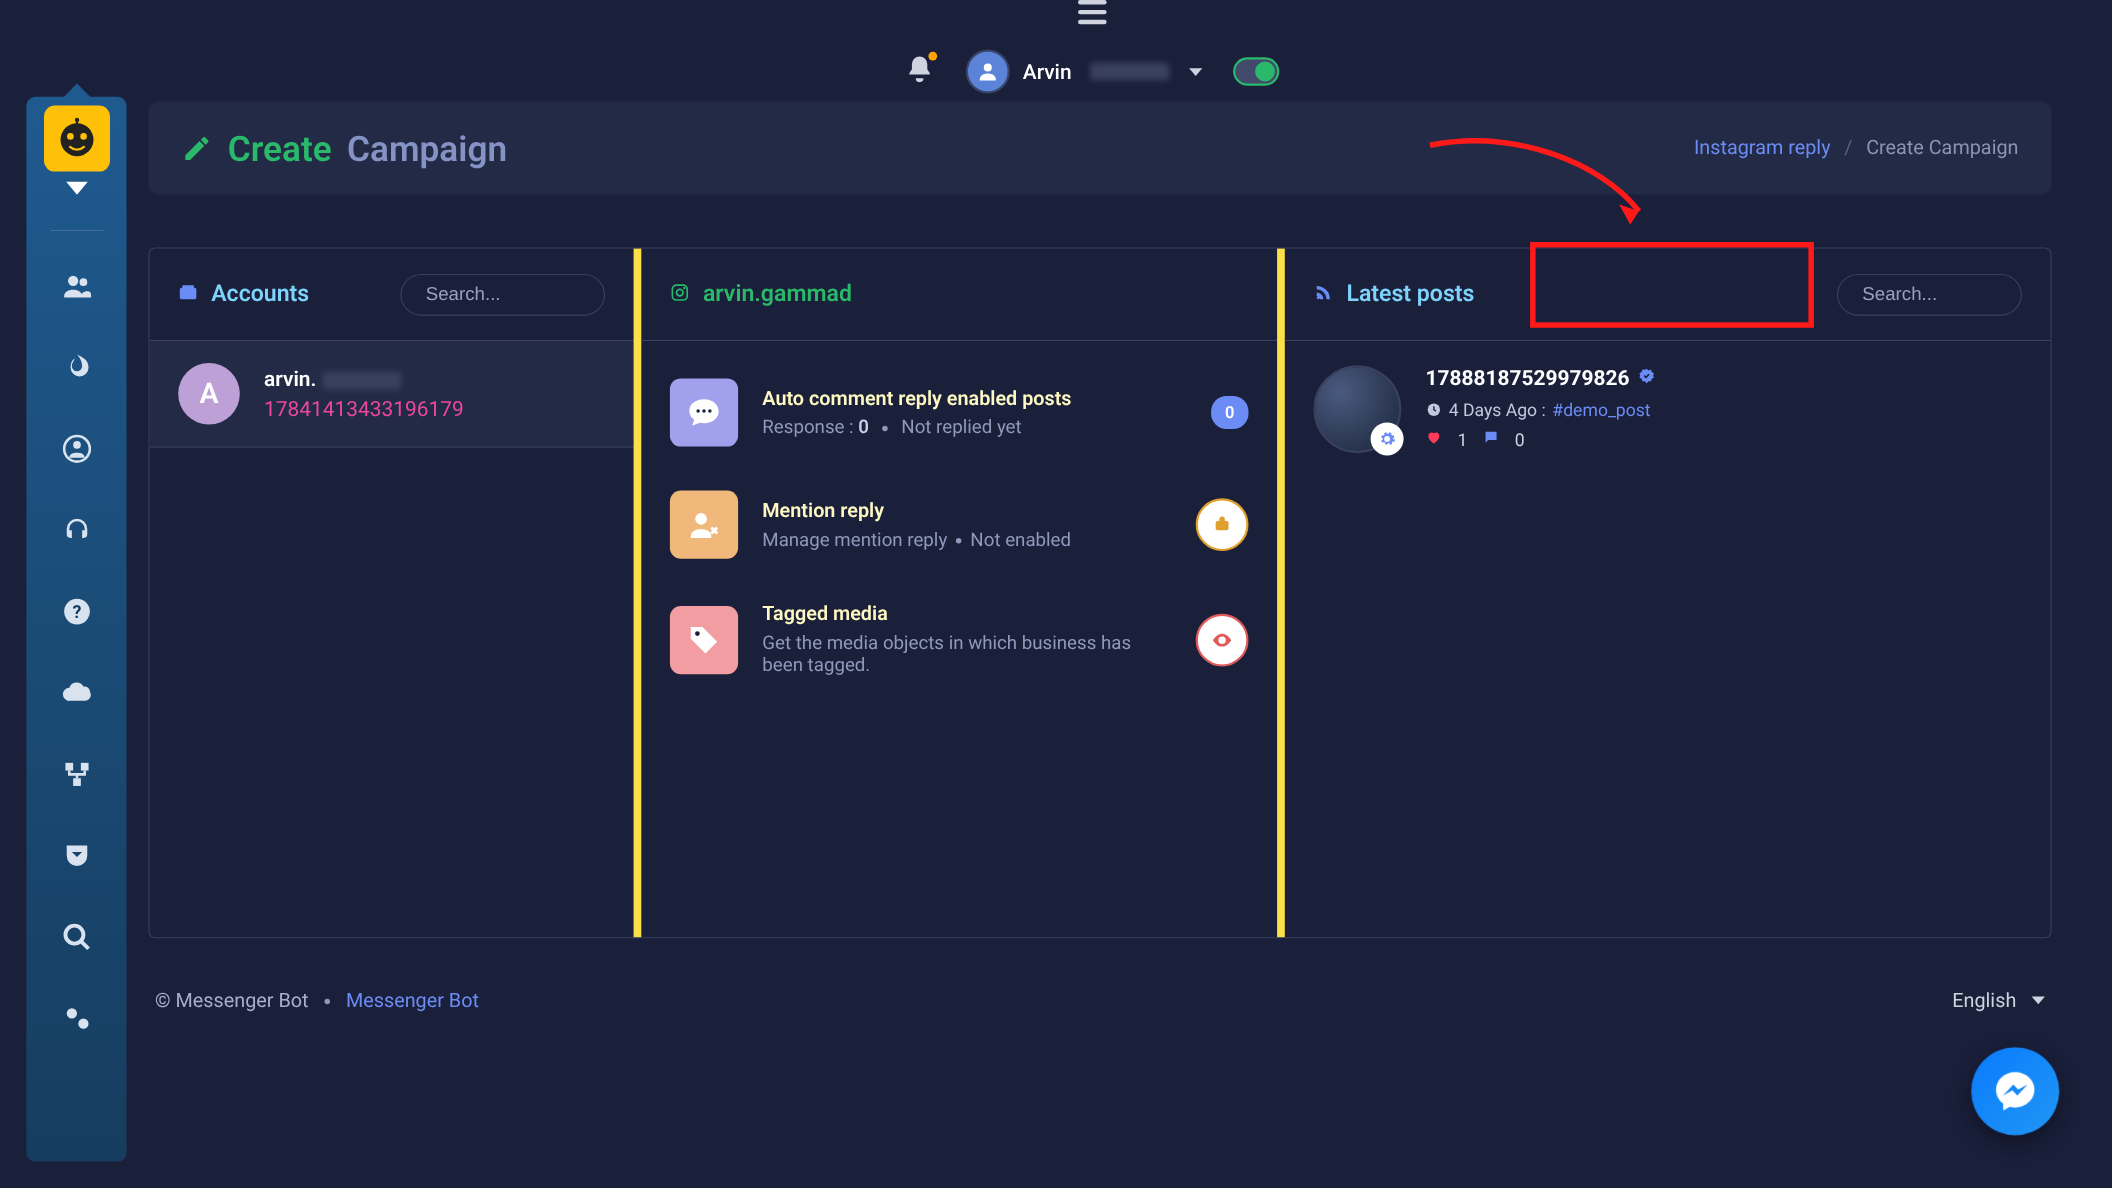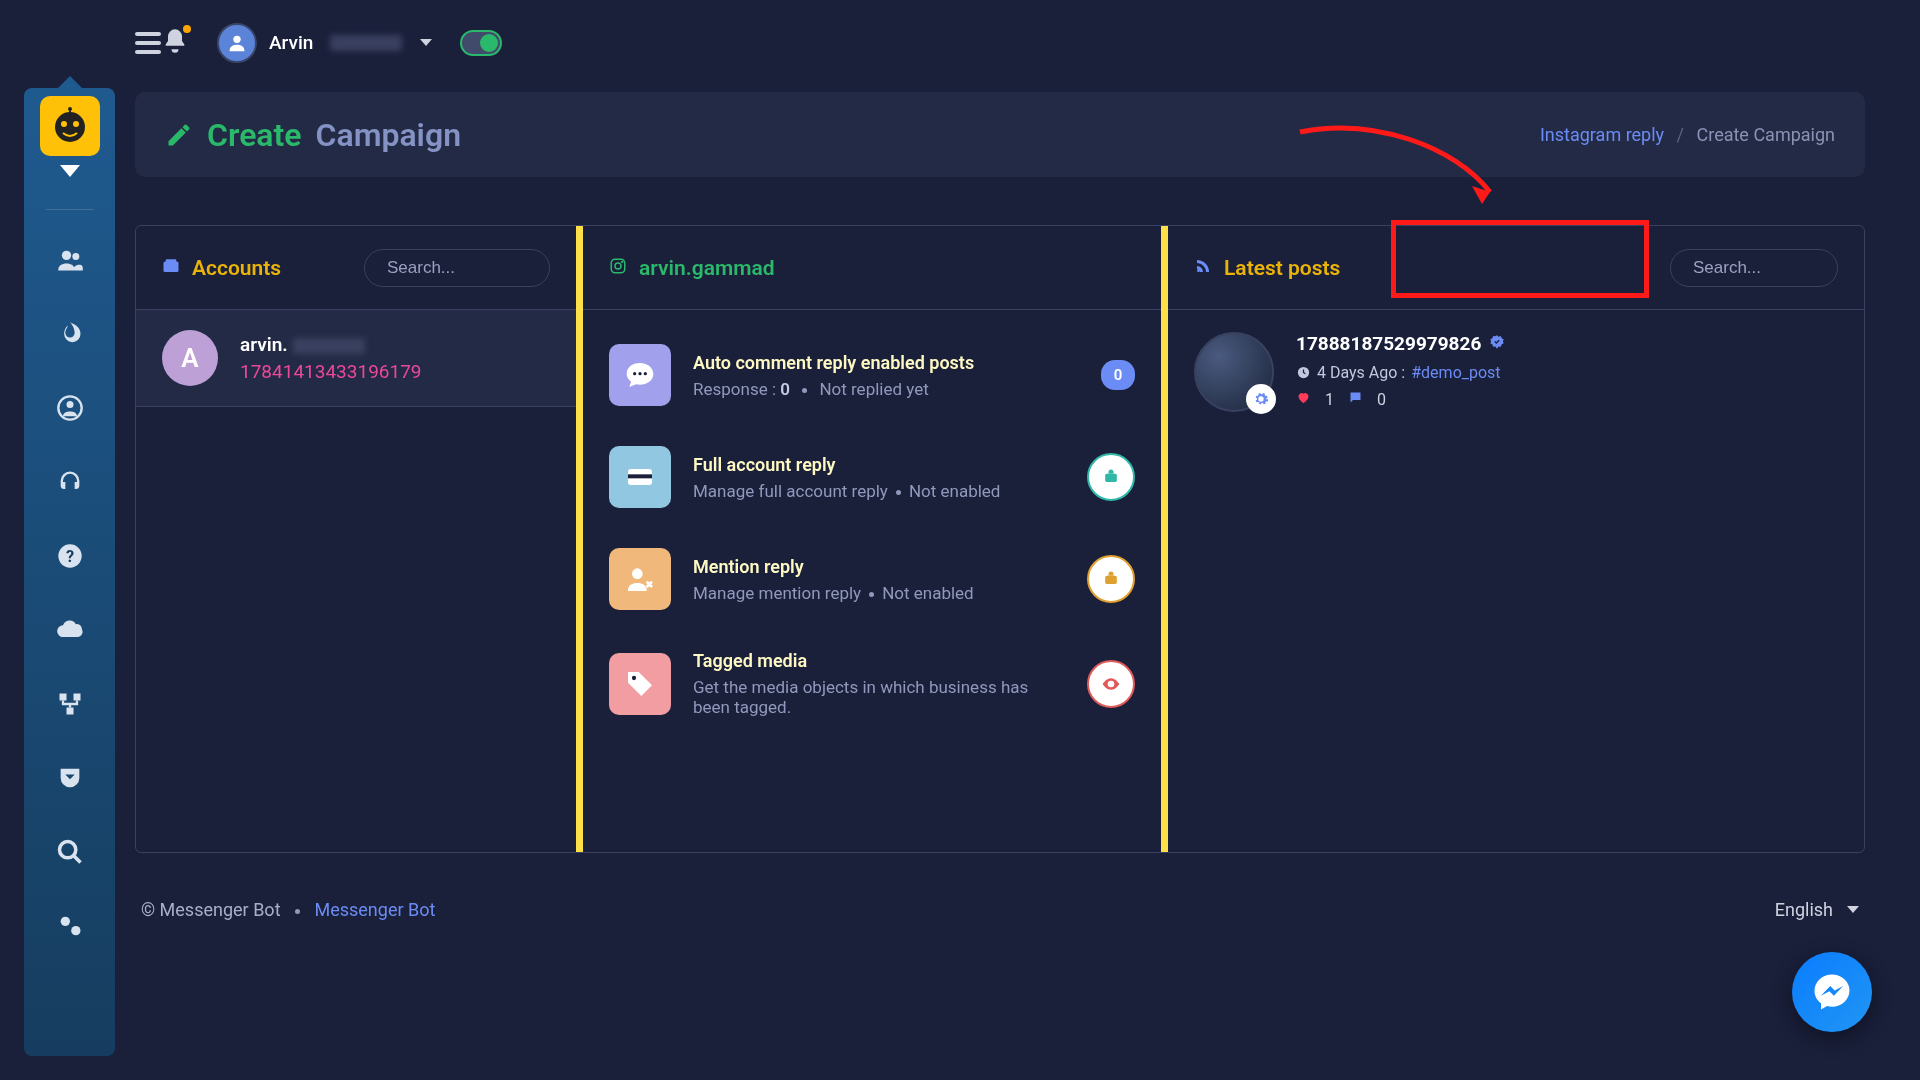--- a/index.html
+++ b/index.html
@@ -13,21 +13,23 @@
   position: relative;
 }
 
 
 .top-header {
   position: absolute;
   top: 0; left: 0; right: 15px;
   height: 85px;
   display: flex;
   align-items: center;
+  justify-content: space-between;
   padding: 0 55px 0 135px;
+  flex-direction: column;
 }
 .hamburger { width: 26px; height: 22px; display: flex; flex-direction: column; justify-content: space-between; cursor: pointer; }
 .hamburger span { display:block; height:4px; background:#cfd3e0; border-radius:2px; }
 .top-right { display:flex; align-items:center; gap:28px; }
 .bell { position: relative; cursor:pointer; }
 .bell svg { width:28px; height:28px; fill:#cfd3e0; }
 .bell::after { content:""; position:absolute; top:-2px; right:-2px; width:8px; height:8px; background:#ffa500; border-radius:50%; }
 .user-area { display:flex; align-items:center; gap:12px; cursor:pointer; }
 .avatar-circle { width:40px; height:40px; border-radius:50%; background:#5b84d9; display:flex; align-items:center; justify-content:center; border:2px solid #3a456b; }
 .avatar-circle svg{width:22px;height:22px;fill:#fff;}
@@ -100,21 +102,21 @@
 .col + .col{border-left:7px solid #fde047;}
 
 .col-header{
   height:84px;
   display:flex;align-items:center;justify-content:space-between;
   padding:0 26px;
   border-bottom:1px solid #3a4160;
 }
 .col-header .lead{display:flex;align-items:center;gap:12px;}
 .icon-sm svg{width:18px;height:18px;fill:#6b8cf5;}
-.col-title-blue{color:#eab308;font-size:21px;font-weight:600;}
+.col-title-blue{color:#7dd3fc;font-size:21px;font-weight:600;}
 .col-title-green{color:#2ab96a;font-size:21px;font-weight:600;}
 .search-pill{height:38px;border:1px solid #3a4160;border-radius:19px;background:transparent;color:#cfd3e0;padding:0 22px;font-size:17px;width:186px;outline:none;}
 .search-pill::placeholder{color:#9aa2c0;}
 
 .btn-pill{
   background:#fff;color:#5e6aa8;border:none;border-radius:22px;
   padding:11px 22px;font-size:17px;font-weight:500;cursor:pointer;
 }
 
 
@@ -372,40 +374,20 @@
             <div class="feat-sub">
               <span>Response :</span>
               <span class="bold">0</span>
               <span class="dot"></span>
               <span>Not replied yet</span>
             </div>
           </div>
           <div class="badge-count">0</div>
         </div>
 
-        <div class="feat-row">
-          <div class="feat-icon ic-blue">
-              <svg viewBox="0 0 24 24">
-                <rect x="3" y="6" width="18" height="12" rx="2"></rect>
-                <rect x="3" y="10" width="18" height="3" fill="#1a1f3a"></rect>
-              </svg>
-            </div>
-          <div class="feat-text">
-            <div class="feat-title">Full account reply</div>
-            <div class="feat-sub">
-              <span>Manage full account reply</span><span class="dot"></span><span>Not enabled</span>
-            </div>
-          </div>
-          <div class="round-btn b-teal">
-              <svg viewBox="0 0 24 24">
-                <rect x="5" y="8" width="14" height="10" rx="2"></rect>
-                <path d="M9 8V6a3 3 0 0 1 6 0v2"></path>
-              </svg>
-            </div>
-        </div>
 
         <div class="feat-row">
           <div class="feat-icon ic-orange">
               <svg viewBox="0 0 24 24">
                 <circle cx="10" cy="8" r="4"></circle>
                 <path d="M3 20c0-3 3-5 7-5s7 2 7 5v1H3z"></path>
                 <path d="M17 14l4 4m0-4l-4 4" stroke="#fff" stroke-width="2"></path>
               </svg>
             </div>
           <div class="feat-text">

